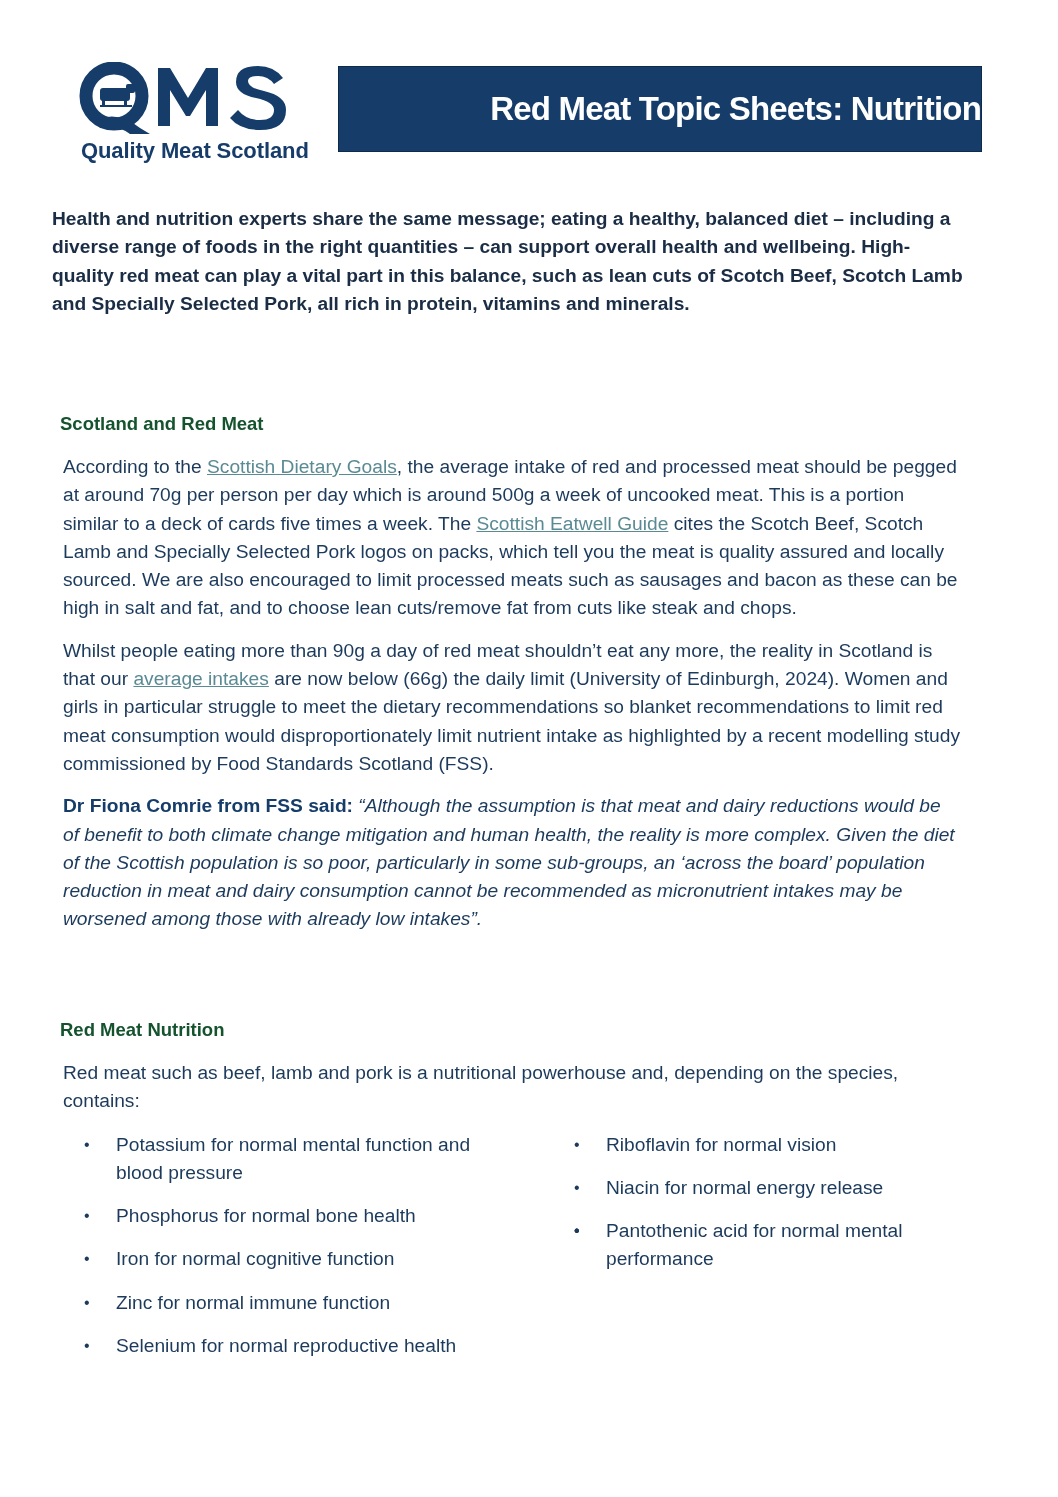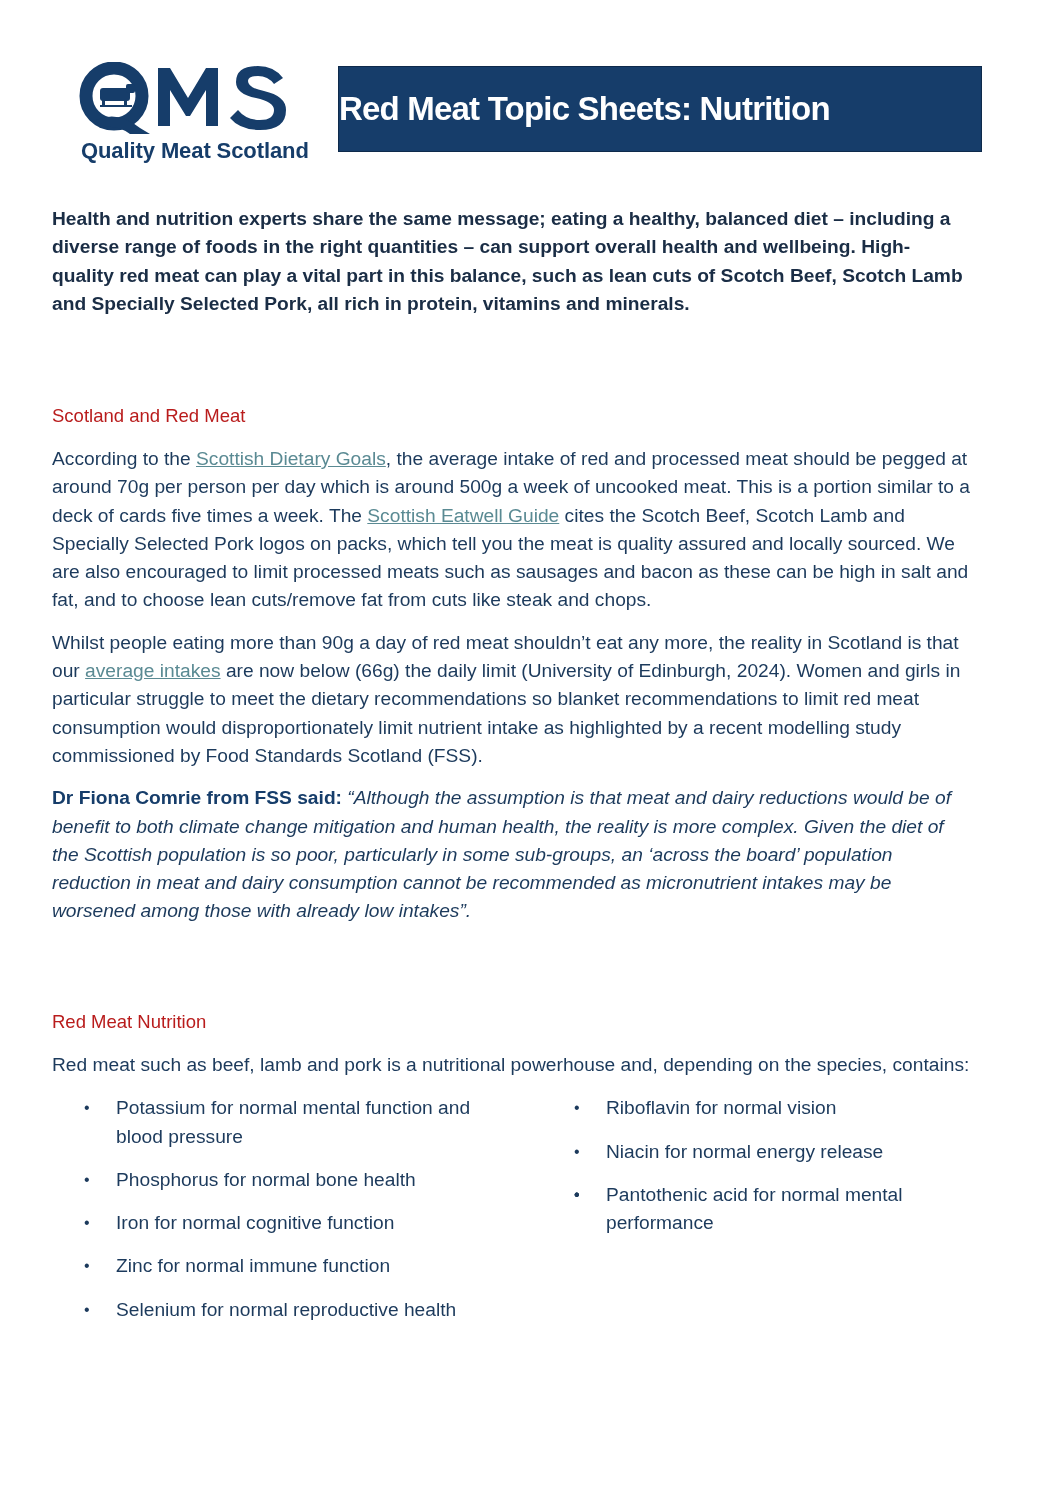--- a/index.html
+++ b/index.html
@@ -4,27 +4,27 @@
 <style>
   html, body { margin: 0; padding: 0; background: #ffffff; }
   body { width: 1058px; height: 1497px; position: relative; overflow: hidden;
          font-family: "Liberation Sans", "DejaVu Sans", sans-serif; color: #1c3a5c; }
   .logo { position: absolute; left: 78px; top: 62px; width: 215px; height: 100px; }
   .logo-mark { position: absolute; left: 0; top: 0; width: 215px; height: 72px; }
   .logo-text { position: absolute; left: 3px; top: 76px; font-weight: bold; font-size: 22px;
                color: #163d6a; letter-spacing: -0.1px; white-space: nowrap; }
   .title-box { position: absolute; left: 338px; top: 66px; width: 644px; height: 86px;
                background: #163d6a; border: 1px solid #0e2a4b; box-sizing: border-box;
-               display: flex; align-items: center; justify-content: flex-start; }
+               display: flex; align-items: center; justify-content: flex-end; }
   .title-box h1 { margin: 0; color: #ffffff; font-size: 33px; font-weight: bold; letter-spacing: -0.8px; }
   .content { position: absolute; left: 52px; width: 920px; font-size: 19.2px; line-height: 28.3px; }
   .intro { top: 205px; font-weight: bold; color: #1a2d45; }
   .intro p { margin: 0; }
-  h2 { margin: 0; font-size: 18.5px; font-weight: normal; color: #b91c1c; line-height: 28px; }
-  p { margin: 0; }
+  h2 { margin: 8px; font-size: 18.5px; font-weight: bold; color: #14532d; line-height: 28px; }
+  p { margin: 11px; }
   .section1 { top: 402px; }
   .section1 h2 { margin-bottom: 15px; }
   .section1 p { margin-bottom: 14px; color: #1c3a5c; }
   a.link { color: #5a8a93; text-decoration: underline; }
   .quote-lead { font-weight: bold; color: #163d6a; }
   .quote { font-style: italic; color: #1c3a5c; }
   .section2 { top: 1008px; }
   .section2 h2 { margin-bottom: 15px; }
   .section2 .lead { margin-bottom: 15px; }
   .cols { display: flex; }

